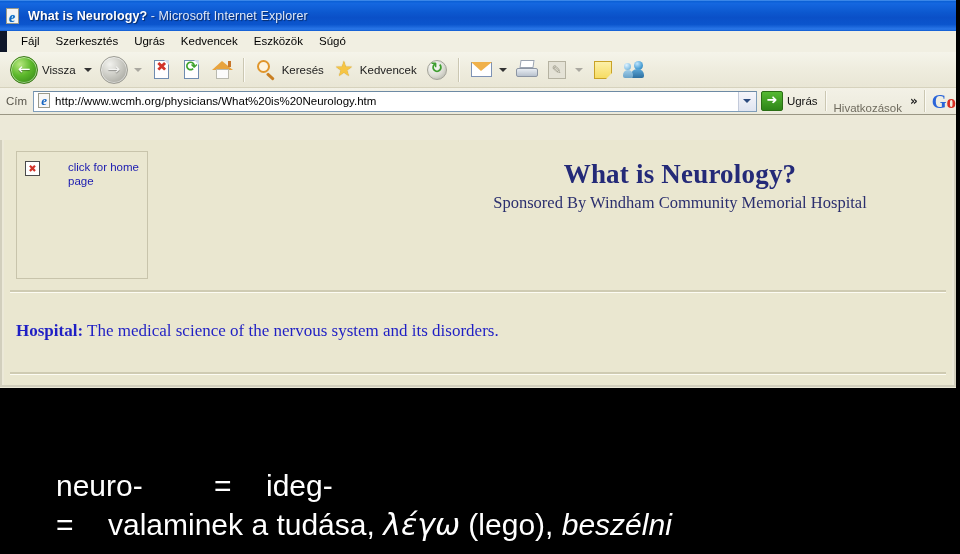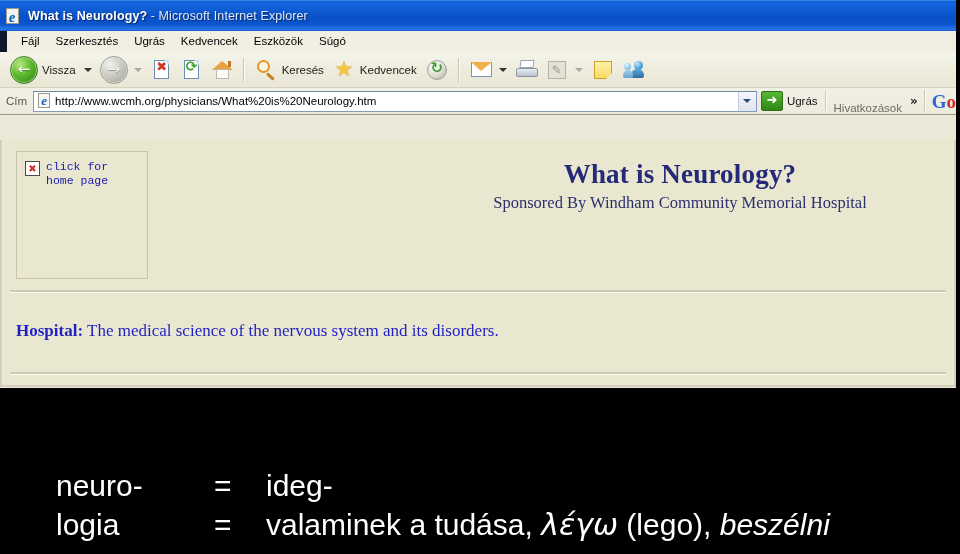--- a/index.html
+++ b/index.html
@@ -539,22 +539,23 @@
     text-align: center;
     font-family: "DejaVu Sans", sans-serif;
     flex: none;
     margin-right: 6px;
     margin-top: 1px;
   }
   .bi-alt {
     font-size: 11.5px;
     color: #1a1ab0;
     line-height: 14px;
-    font-family: Liberation Mono, monospace;
+    font-family: Liberation Sans, sans-serif;
     max-width: 88px;
+    margin-left: 22px;
   }
 
   .page-head {
     position: absolute;
     left: 420px; top: 18px;
     right: 16px;
     text-align: center;
   }
   .page-title {
     font-family: "Liberation Serif", serif;
@@ -813,21 +814,20 @@
 
       <div class="gl-row">
         <div class="gl-term">neuro-</div>
         <div class="gl-eq">=</div>
         <div class="gl-def">
           <span>ideg-</span>
         </div>
       </div>
 
       <div class="gl-row">
-        <div class="gl-term">logia</div>
         <div class="gl-eq">=</div>
         <div class="gl-def"><span>valaminek a tudása, </span><i class="gl-greek">λέγω</i><span> (lego), </span><i>beszélni</i></div>
       </div>
 
     </div>
   </div>
 
 </div>
 
 </body></html>

